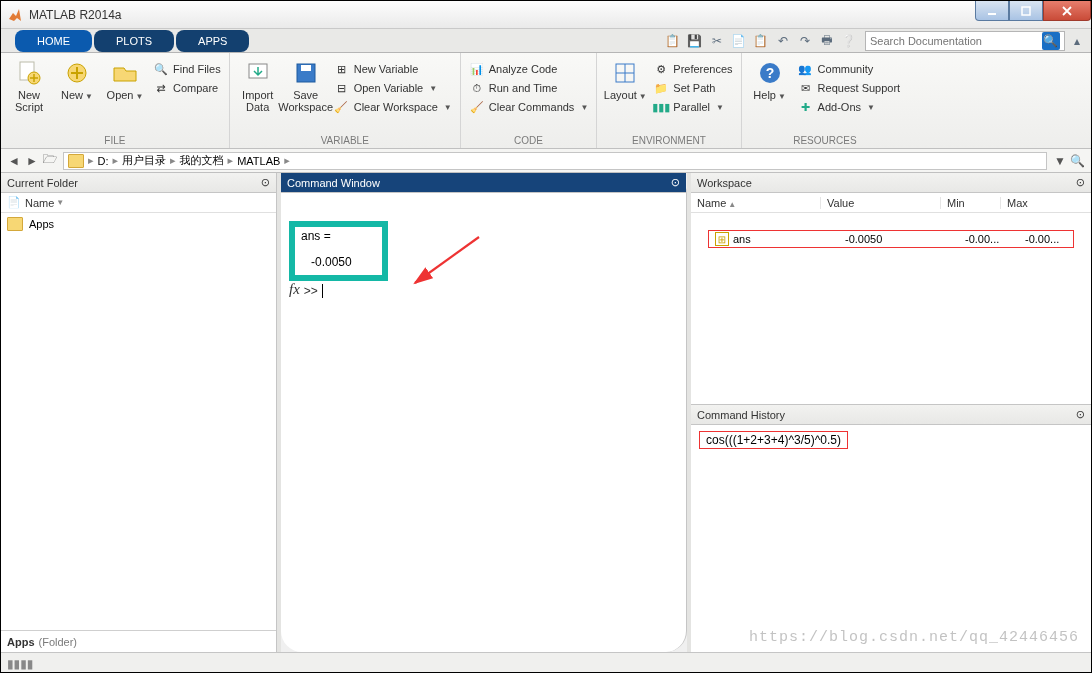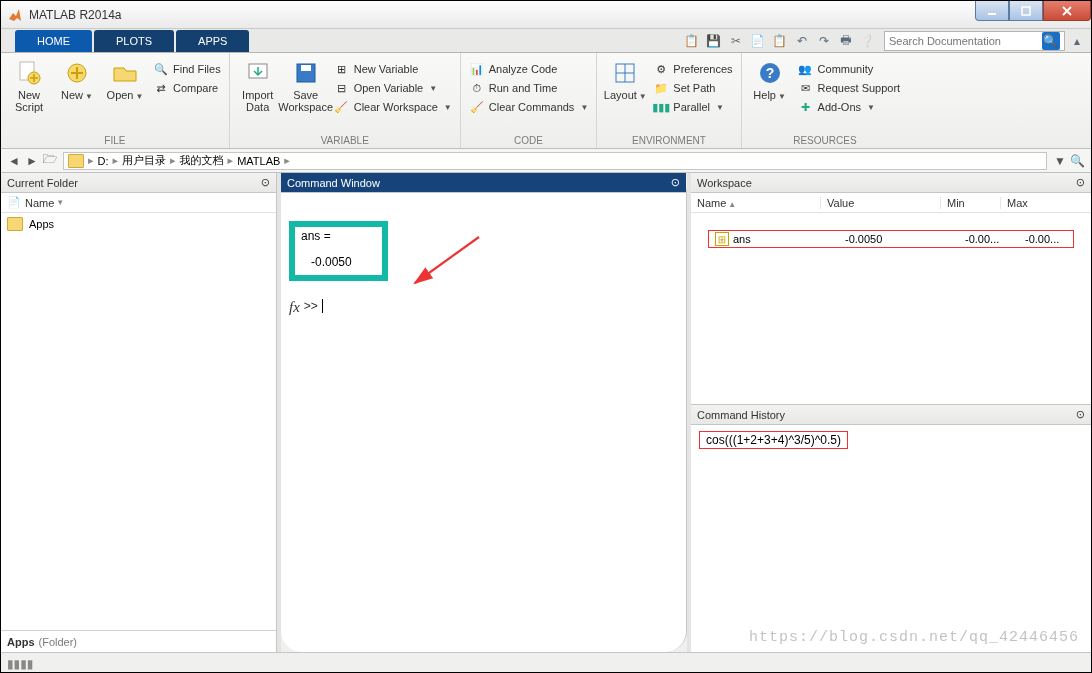--- a/index.html
+++ b/index.html
@@ -10,25 +10,25 @@
   .titlebar .app-icon { width: 16px; height: 16px; margin-right: 6px; }
   .titlebar .title { font-size: 12px; color: #333; }
   .win-controls { position: absolute; top: 0; right: 0; display: flex; }
   .win-btn { width: 34px; height: 20px; display: flex; align-items: center; justify-content: center; border: 1px solid #5a7aa0; border-top: none; background: linear-gradient(to bottom, #d9e4f1, #a9c3e4); cursor: pointer; }
   .win-btn.close { background: linear-gradient(to bottom, #e77e6d, #c94b38); border-color: #a03a2c; width: 48px; border-top-right-radius: 0; border-bottom-right-radius: 4px; }
   .win-btn.min { border-bottom-left-radius: 4px; }
   .win-btn svg { width: 12px; height: 12px; }
 
   
   .tabrow { height: 24px; background: #e9e9e7; display: flex; align-items: flex-end; padding-left: 14px; border-bottom: 1px solid #b5b5b5; position: relative; }
-  .tab { height: 22px; padding: 0 22px; background: #13406f; color: #fff; font-size: 11px; display: flex; align-items: center; margin-right: 2px; border-top-left-radius: 3px; border-top-right-radius: 3px; cursor: pointer; }
+  .tab { height: 22px; padding: 0 22px; background: #13406f; color: #fff; font-size: 11px; display: flex; align-items: center; margin-right: 2px; border-top-left-radius: 3px; border-top-right-radius: 3px; cursor: pointer; border-radius: 8px; }
   .tab.active { background: #0b5aae; }
   .qat { position: absolute; right: 4px; top: 2px; display: flex; align-items: center; gap: 2px; }
   .qat-btn { width: 20px; height: 20px; display: flex; align-items: center; justify-content: center; cursor: pointer; color: #5b6b7c; }
-  .search-docs { width: 181px; height: 20px; background: #fff; border: 1px solid #b5b5b5; display: flex; align-items: center; padding: 0 4px; margin-left: 4px; }
+  .search-docs { width: 200px; height: 20px; background: #fff; border: 1px solid #b5b5b5; display: flex; align-items: center; padding: 0 4px; margin-left: 4px; }
   .search-docs input { border: none; outline: none; font-size: 11px; flex: 1; color: #888; }
   .search-docs .go { width: 18px; height: 18px; background: #1a6fc4; display: flex; align-items: center; justify-content: center; color: #fff; border-radius: 2px; }
 
   
   .ribbon { height: 96px; background: linear-gradient(to bottom, #f9f9f7, #eeeeec); display: flex; border-bottom: 1px solid #c0c0c0; }
   .group { border-right: 1px solid #d5d5d5; padding: 4px 8px 0 8px; display: flex; flex-direction: column; }
   .group-body { flex: 1; display: flex; align-items: flex-start; gap: 8px; }
   .group-label { text-align: center; font-size: 10px; color: #7a7a7a; padding-bottom: 2px; }
   .big-btn { display: flex; flex-direction: column; align-items: center; justify-content: flex-start; width: 40px; cursor: pointer; padding-top: 2px; }
   .big-btn .ico { width: 28px; height: 28px; margin-bottom: 2px; display: flex; align-items: center; justify-content: center; }
@@ -62,21 +62,21 @@
   .folder-ico { width: 16px; height: 14px; background: #f7d774; border: 1px solid #d4a83a; border-radius: 1px; }
   .cf-footer { height: 22px; border-top: 1px solid #cfcfcf; display: flex; align-items: center; padding: 0 6px; font-size: 11px; color: #7a7a7a; }
 
   
   .cw { flex: 1; border-right: 1px solid #c5c5c5; border-radius: 21px; }
   .cw-body { flex: 1; font-family: Consolas, "Courier New", monospace; font-size: 12px; padding: 6px 8px; position: relative; color: #000; }
   .cw-line { white-space: pre; }
   .cw-prompt { color: #333; }
   .red-box { border: 1px solid #e33; padding: 0 2px; display: inline-block; }
   .ans-box { border: 6px solid #14b8a6; padding: 2px 30px 6px 6px; margin-top: 22px; margin-left: 0; display: inline-block; }
-  .fx-row { display: flex; align-items: flex-start; gap: 4px; margin-top: 18px; }
+  .fx-row { display: flex; align-items: flex-end; gap: 4px; }
   .fx { font-style: italic; font-family: "Times New Roman", serif; font-size: 15px; color: #333; }
   .caret { border-left: 1px solid #000; height: 14px; }
   .arrow-svg { position: absolute; left: 128px; top: 40px; }
 
   
   .right { width: 400px; display: flex; flex-direction: column; }
   .ws { flex: 0 0 232px; border-bottom: 1px solid #c5c5c5; }
   .ws-cols { height: 20px; border-bottom: 1px solid #e0e0e0; display: flex; align-items: center; font-size: 11px; color: #333; }
   .ws-cols div { padding: 0 6px; border-right: 1px solid #e5e5e5; }
   .ws-row { display: flex; align-items: center; font-size: 11px; border: 1px solid #e33; margin: 17px; padding: 1px 0; }

